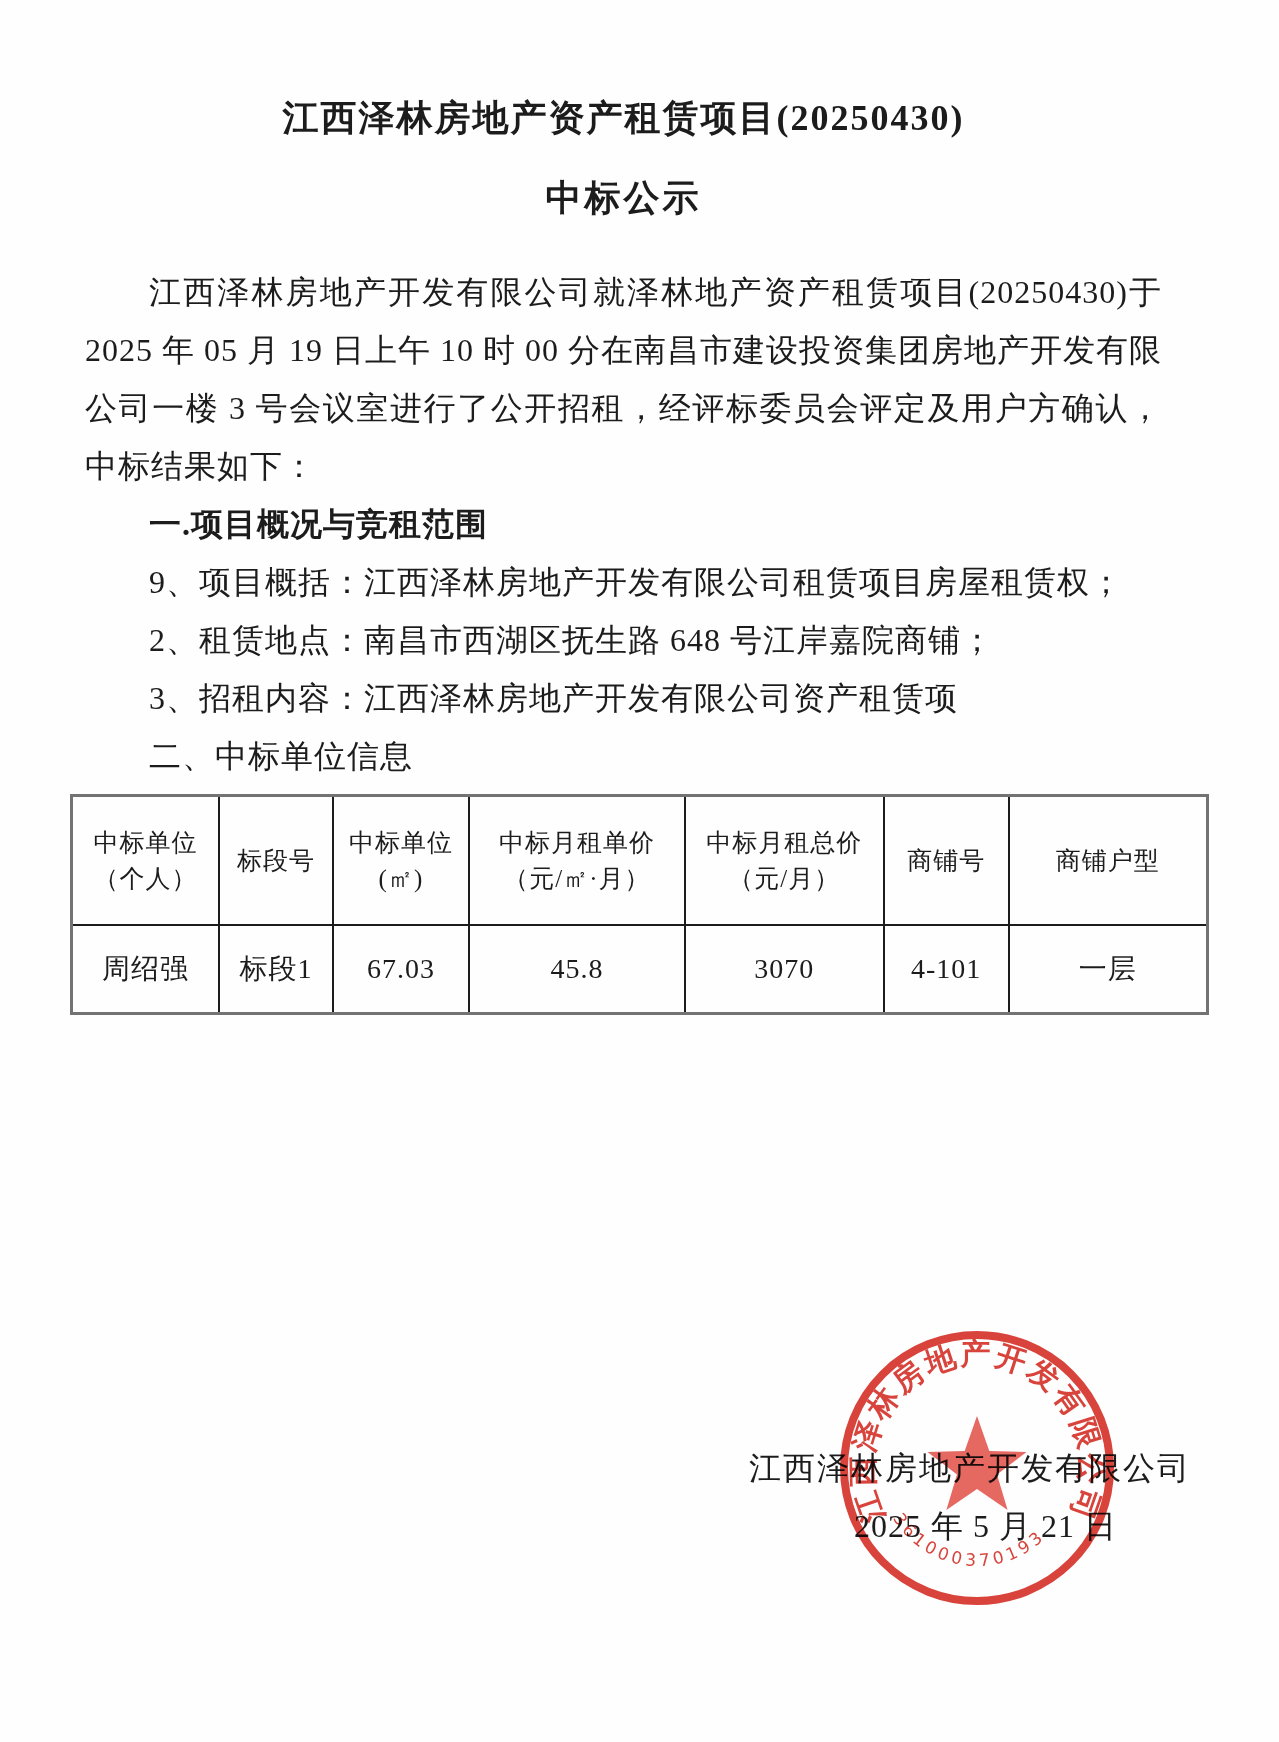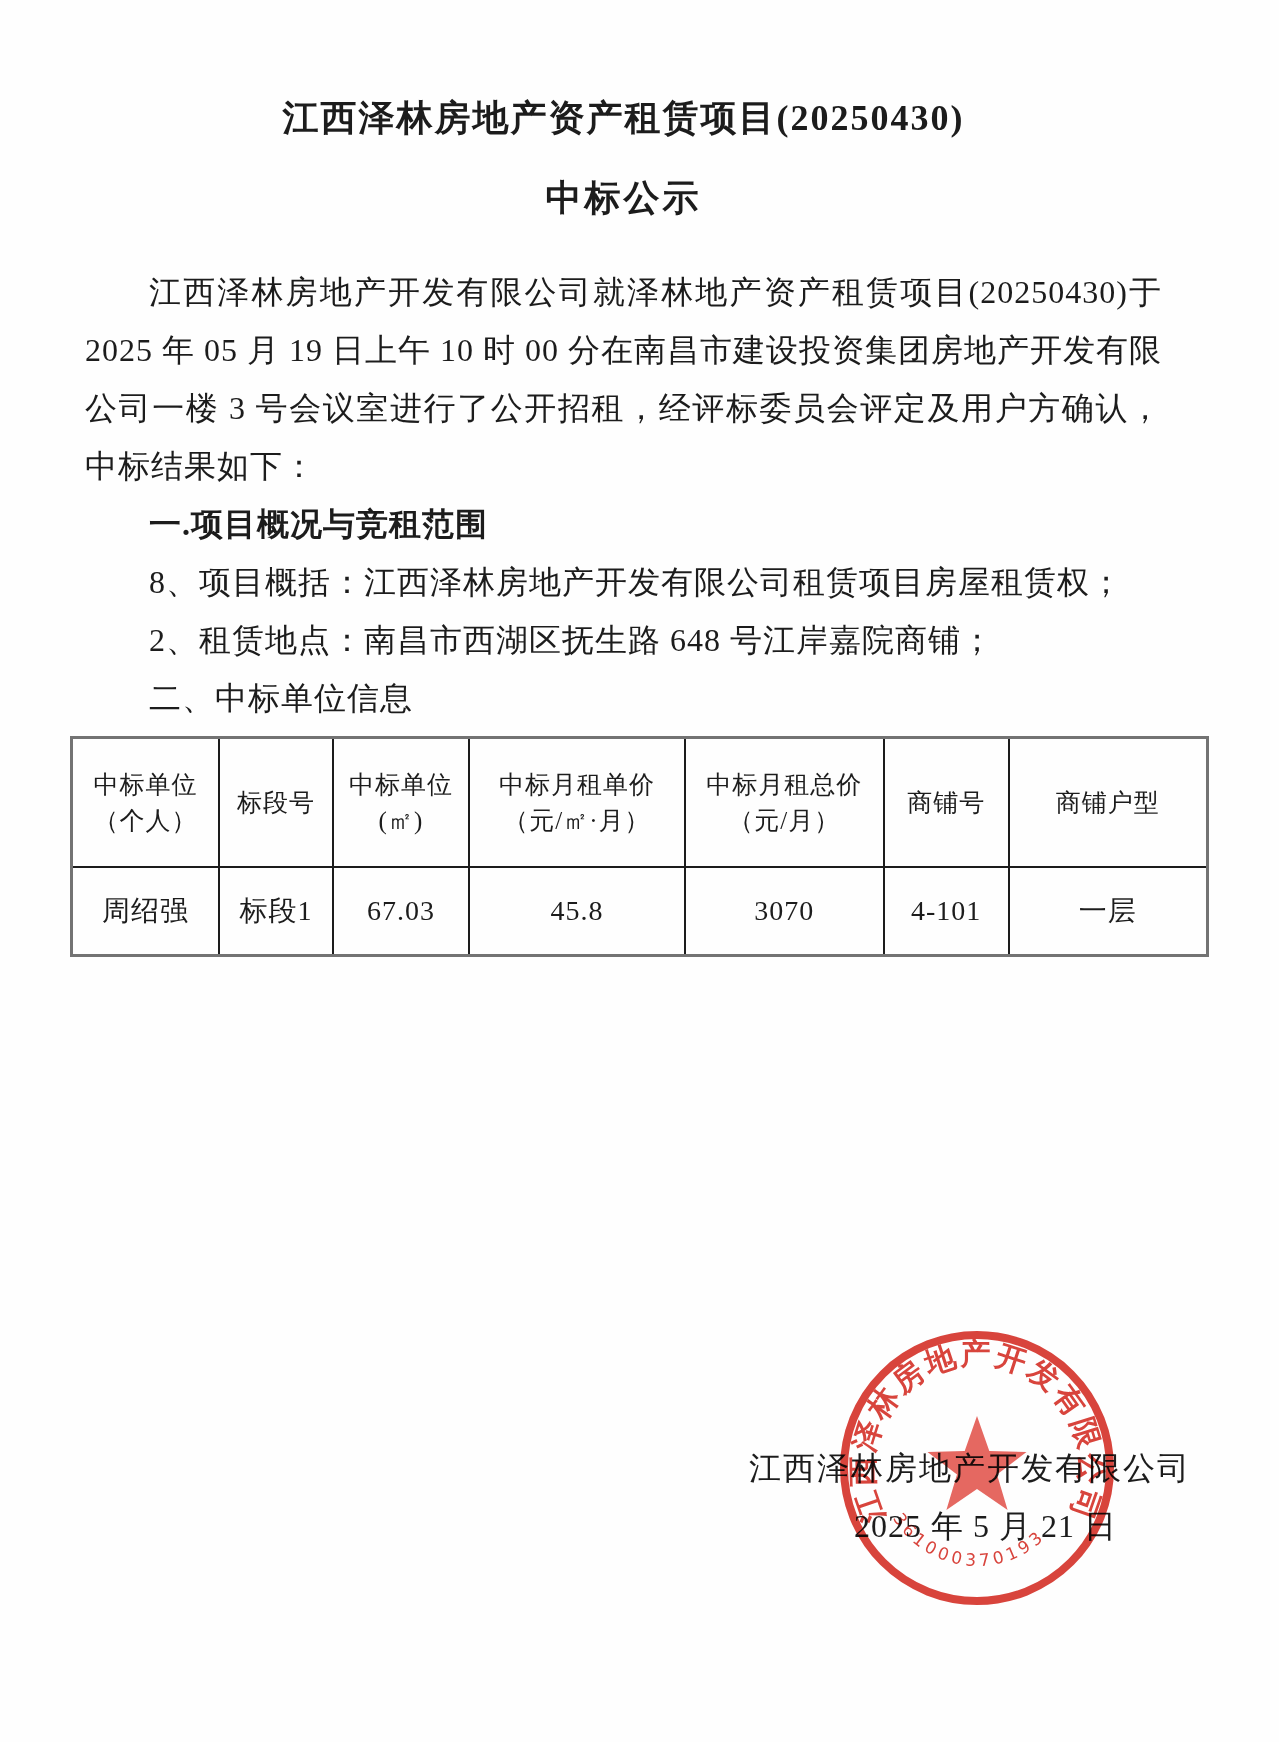--- a/index.html
+++ b/index.html
@@ -65,22 +65,23 @@
 
 <div class="page">
   <div class="doc">
 
     <h1 class="title">江西泽林房地产资产租赁项目(20250430)</h1>
     <h2 class="subtitle">中标公示</h2>
 
     <div class="bodytext">
       <p class="para indent first">江西泽林房地产开发有限公司就泽林地产资产租赁项目(20250430)于 2025 年 05 月 19 日上午 10 时 00 分在南昌市建设投资集团房地产开发有限公司一楼 3 号会议室进行了公开招租，经评标委员会评定及用户方确认，中标结果如下：</p>
       <p class="para indent bold">一.项目概况与竞租范围</p>
-      <p class="para indent">8、项目概括：江西泽林房地产开发有限公司租赁项目房屋租赁权；</p>
+      <p class="para indent">9、项目概括：江西泽林房地产开发有限公司租赁项目房屋租赁权；</p>
       <p class="para indent">2、租赁地点：南昌市西湖区抚生路 648 号江岸嘉院商铺；</p>
+      <p class="para indent">3、招租内容：江西泽林房地产开发有限公司资产租赁项</p>
       <p class="para indent">二、中标单位信息</p>
     </div>
 
     <table class="bids">
       <colgroup>
         <col style="width:13%">
           <col style="width:10%">
           <col style="width:12%">
         <col style="width:19%">
           <col style="width:17.5%">

